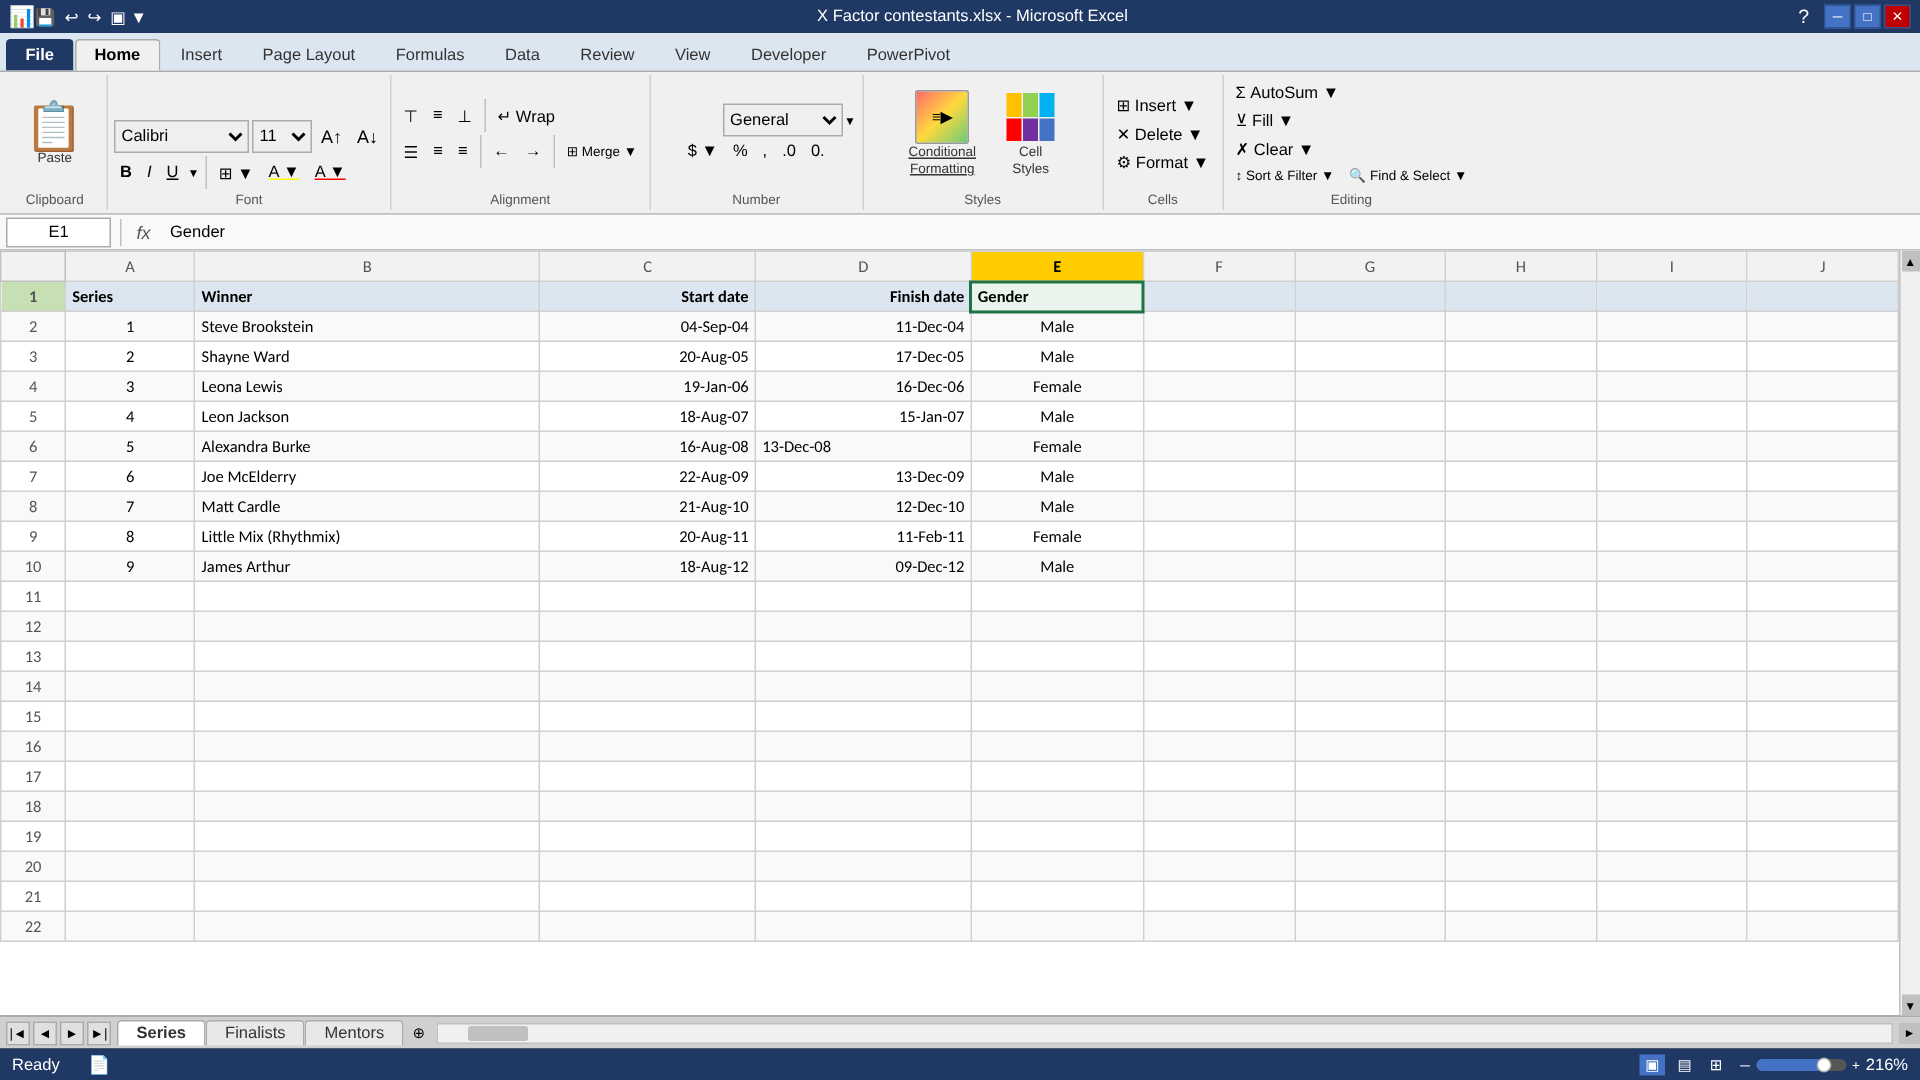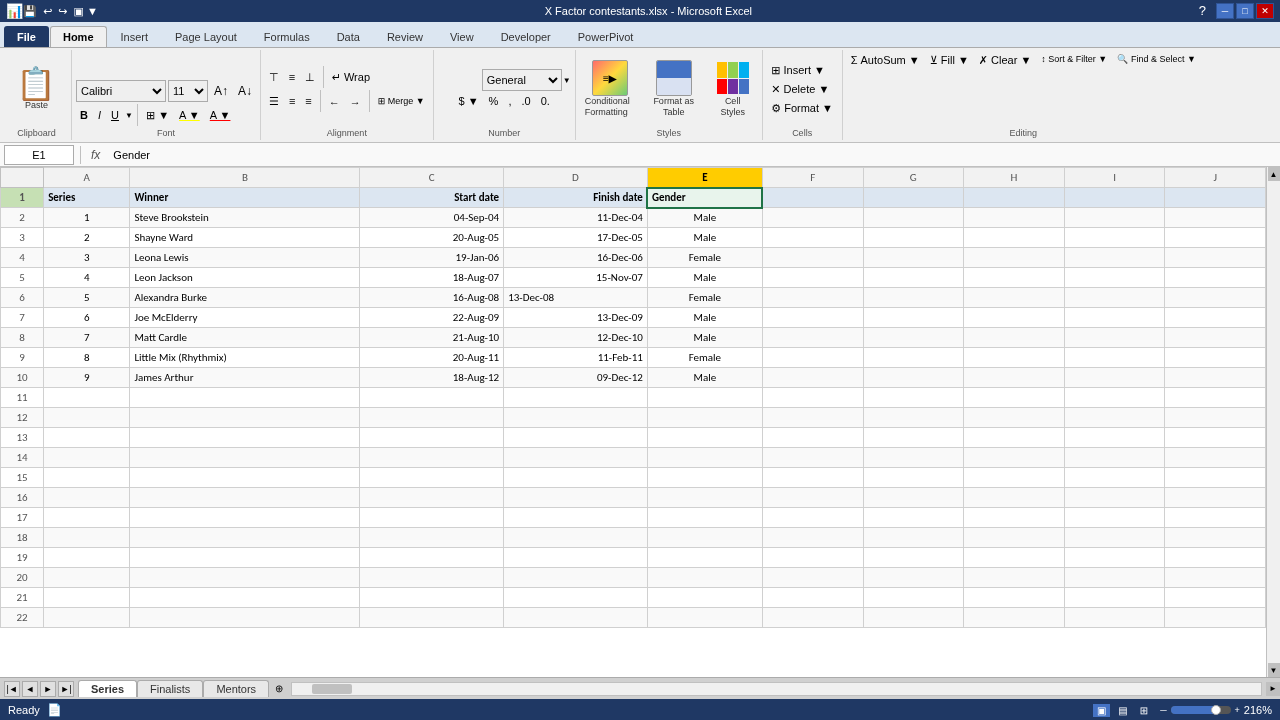--- a/index.html
+++ b/index.html
@@ -363,30 +363,21 @@
         <button class="small-btn">0.</button>
       </div>
     </div>
     <div class="ribbon-group-label">Number</div>
   </div>
 
   <div class="ribbon-group" style="min-width:160px;">
     <div class="ribbon-group-content" style="flex-direction:row;gap:4px;align-items:center;">
       <div style="display:flex;flex-direction:column;align-items:center;cursor:pointer;padding:2px 4px;border:1px solid transparent;border-radius:2px;">
         <div style="width:36px;height:36px;background:linear-gradient(135deg,#ff6b6b,#ffd93d,#6bcb77);border:1px solid #999;border-radius:2px;display:flex;align-items:center;justify-content:center;font-size:10px;font-weight:bold;">≡▶</div>
-        <div style="font-size:9px;color:#333;line-height:1.2;width:50px;">Conditional Formatting</div>
-      </div>
-      <div style="display:flex;flex-direction:column;align-items:center;cursor:pointer;padding:2px 4px;border:1px solid transparent;border-radius:2px;">
-        <div style="width:36px;height:36px;border:1px solid #999;border-radius:2px;overflow:hidden;display:grid;grid-template-columns:1fr 1fr;grid-template-rows:1fr 1fr;">
-          <div style="background:#4472c4;"></div>
-            <div style="background:#4472c4;"></div>
-          <div style="background:#d9e1f2;"></div>
-            <div style="background:#d9e1f2;"></div>
-        </div>
-        <div style="font-size:9px;color:#333;text-align:center;line-height:1.2;width:50px;">Format as Table</div>
+        <div style="font-size:9px;color:#333;text-align:center;line-height:1.2;width:50px;text-decoration:underline;">Conditional Formatting</div>
       </div>
       <div style="display:flex;flex-direction:column;align-items:center;cursor:pointer;padding:2px 4px;border:1px solid transparent;border-radius:2px;">
         <div style="width:36px;height:36px;display:grid;grid-template-columns:1fr 1fr 1fr;grid-template-rows:1fr 1fr;gap:1px;padding:2px;">
           <div style="background:#ffc000;"></div>
             <div style="background:#92d050;"></div>
             <div style="background:#00b0f0;"></div>
           <div style="background:#ff0000;"></div>
             <div style="background:#7030a0;"></div>
             <div style="background:#4472c4;"></div>
         </div>
@@ -399,21 +390,21 @@
   <div class="ribbon-group" style="min-width:80px;">
     <div class="ribbon-group-content" style="flex-direction:column;gap:2px;align-items:flex-start;">
       <button class="small-btn" style="width:100%;">⊞ Insert ▼</button>
       <button class="small-btn" style="width:100%;">✕ Delete ▼</button>
       <button class="small-btn" style="width:100%;">⚙ Format ▼</button>
     </div>
     <div class="ribbon-group-label">Cells</div>
   </div>
 
   <div class="ribbon-group" style="min-width:100px;">
-    <div class="ribbon-group-content" style="flex-direction:row;gap:2px;align-items:flex-start;width:100%;">
+    <div class="ribbon-group-content" style="flex-direction:column;gap:2px;align-items:flex-start;width:100%;">
       <button class="small-btn">Σ AutoSum ▼</button>
       <button class="small-btn">⊻ Fill ▼</button>
       <button class="small-btn">✗ Clear ▼</button>
       <div style="display:flex;gap:2px;">
         <button class="small-btn" style="font-size:9px;">↕ Sort &amp; Filter ▼</button>
         <button class="small-btn" style="font-size:9px;">🔍 Find &amp; Select ▼</button>
       </div>
     </div>
     <div class="ribbon-group-label">Editing</div>
   </div>
@@ -512,21 +503,21 @@
           <td></td>
           <td></td>
           <td></td>
           <td></td>
         </tr>
         <tr class="data-row">
           <td class="row-header">5</td>
           <td style="text-align:center;">4</td>
           <td>Leon Jackson</td>
           <td style="text-align:right;">18-Aug-07</td>
-          <td style="text-align:right;">15-Nov-07</td>
+          <td style="text-align:right;">15-Jan-07</td>
           <td style="text-align:center;">Male</td>
           <td></td>
           <td></td>
           <td></td>
           <td></td>
           <td></td>
         </tr>
         <tr class="data-row">
           <td class="row-header">6</td>
           <td style="text-align:center;">5</td>
@@ -772,21 +763,21 @@
   <div class="sheet-tab">Mentors</div>
   <div style="background:#d0d0d0;width:16px;height:16px;display:flex;align-items:center;justify-content:center;cursor:pointer;font-size:10px;margin-left:2px;">⊕</div>
 
   <div style="flex:1;height:14px;background:#f0f0f0;border:1px solid #c0c0c0;margin:0 4px;display:flex;align-items:center;">
     <div style="width:40px;height:10px;background:#c0c0c0;border-radius:2px;margin-left:20px;"></div>
   </div>
   <div style="width:14px;height:14px;background:#c0c0c0;display:flex;align-items:center;justify-content:center;cursor:pointer;font-size:8px;">►</div>
 </div>
 
 <div class="status-bar">
-  <div style="display:flex;align-items:center;gap:8px;">
+  <div style="display:flex;align-items:center;gap:19px;">
     <span>Ready</span>
     <span style="font-size:12px;cursor:pointer;">📄</span>
   </div>
   <div class="status-right">
     <div style="display:flex;gap:4px;align-items:center;">
       <button style="background:#4472c4;color:white;border:none;padding:1px 4px;font-size:10px;cursor:pointer;">▣</button>
       <button style="background:transparent;color:white;border:none;padding:1px 4px;font-size:10px;cursor:pointer;">▤</button>
       <button style="background:transparent;color:white;border:none;padding:1px 4px;font-size:10px;cursor:pointer;">⊞</button>
     </div>
     <div class="zoom-control">

